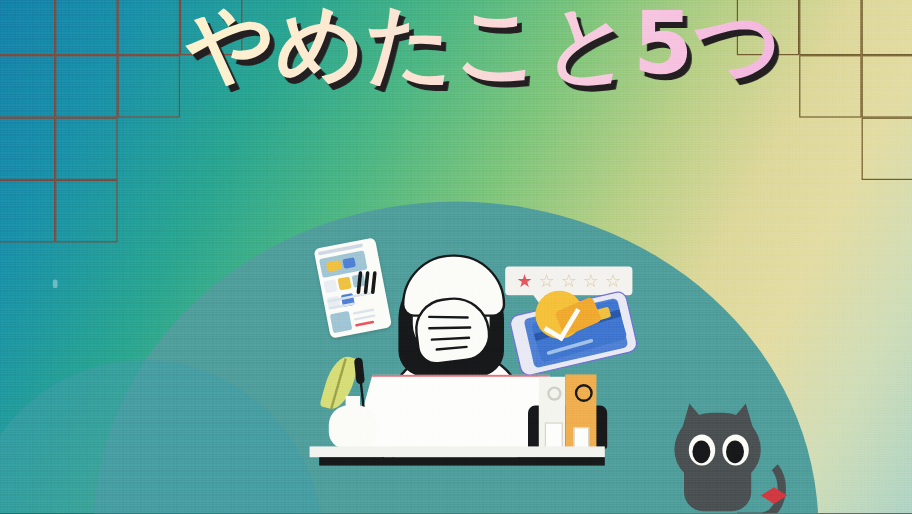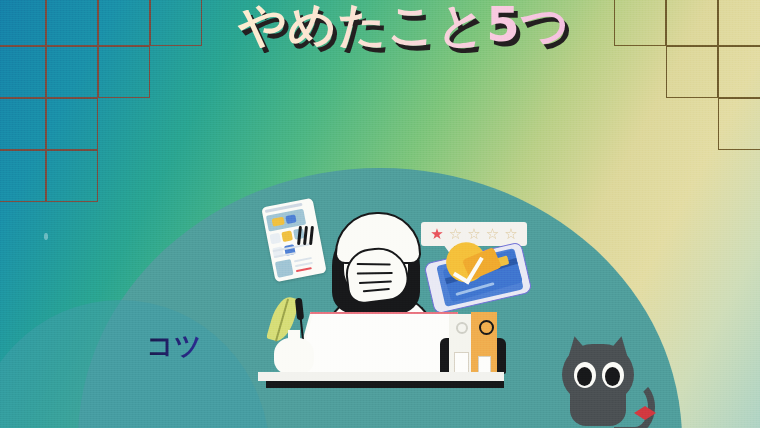--- a/index.html
+++ b/index.html
@@ -45,21 +45,21 @@
 
   
   .title{position:absolute;left:0;right:0;text-align:center;}
   .tline{
     font-weight:900;letter-spacing:.01em;line-height:1;white-space:nowrap;
     background:linear-gradient(100deg,#fdf3c9 0%,#fdf0cf 22%,#fbe1d3 44%,#f8cadf 62%,#f4b8e0 82%,#f3b2e2 100%);
     -webkit-background-clip:text;background-clip:text;color:transparent;
     filter:drop-shadow(4px 5px 0px #231f20);
   }
   #t1{font-size:56px;top:26px;}
-  #t2{font-size:48px;top:106px;margin-left:48px;}
+  #t2{font-size:72px;top:106px;margin-left:48px;}
 
   
   .badge{position:absolute;left:74px;top:330px;width:200px;text-align:center;line-height:1.16;}
   .badge .b1,.badge .b2{
     font-weight:900;font-size:27px;
     background:linear-gradient(95deg,#0b0b14 0%,#151537 30%,#2a2a8e 62%,#3a3ad6 100%);
     -webkit-background-clip:text;background-clip:text;color:transparent;
   }
 
   
@@ -169,21 +169,20 @@
 
   <div class="dome"></div>
   <div class="dome-b"></div>
   <div class="dot-artifact"></div>
 
   <div class="title">
     <div class="tline" id="t2">やめたこと5つ</div>
   </div>
 
   <div class="badge">
-    <div class="b2">コツ</div>
   </div>
 
   <div class="mock" id="mock">
       <div class="mk" style="left: 3px; top: 3px; width: 38px; height: 3px; background: rgb(207, 216, 227); position: absolute;"></div>
       <div class="mk" style="left: 3px; top: 9px; width: 38px; height: 16px; background: rgb(159, 196, 212); position: absolute;"></div>
       <div class="mk" style="left: 8px; top: 13px; width: 12px; height: 8px; background: rgb(240, 192, 64); position: absolute;"></div>
       <div class="mk" style="left: 22px; top: 13px; width: 10px; height: 8px; background: rgb(78, 127, 212); position: absolute;"></div>
       <div class="mk" style="left: 3px; top: 28px; width: 10px; height: 10px; background: rgb(232, 238, 243); position: absolute;"></div>
       <div class="mk" style="left: 15px; top: 28px; width: 10px; height: 10px; background: rgb(240, 192, 64); position: absolute;"></div>
       <div class="mk" style="left: 27px; top: 28px; width: 10px; height: 10px; background: rgb(159, 196, 212); position: absolute;"></div>

